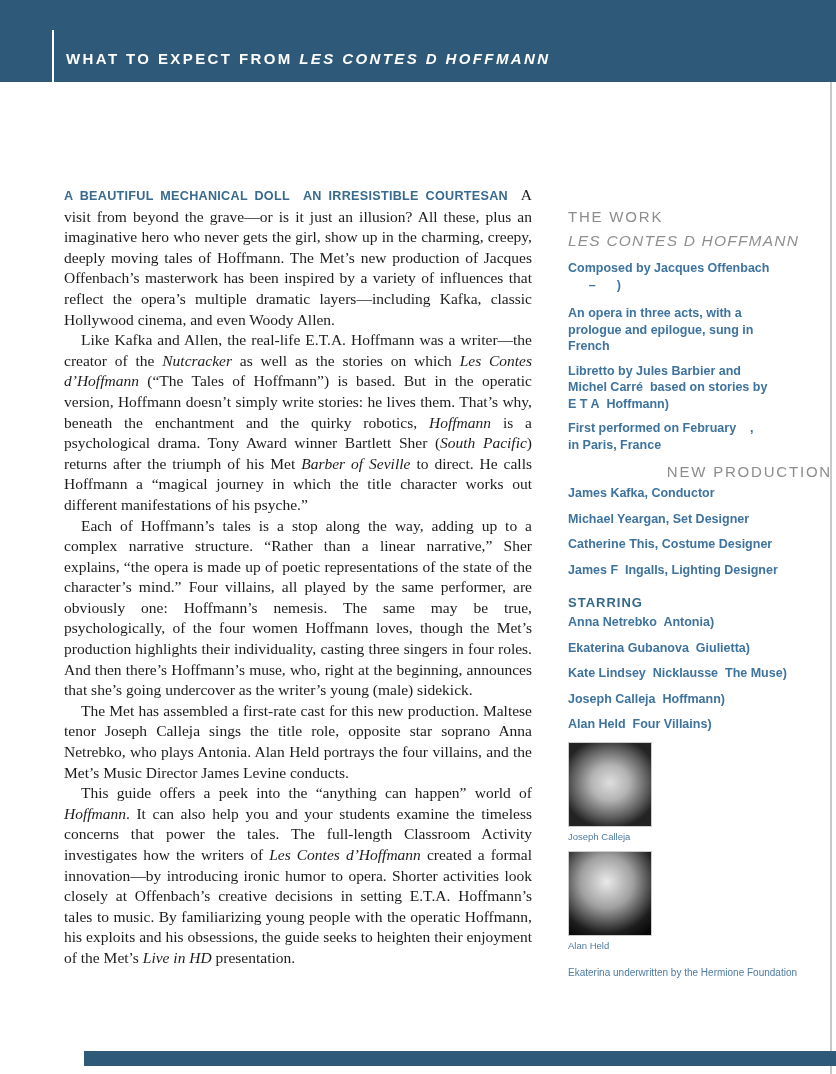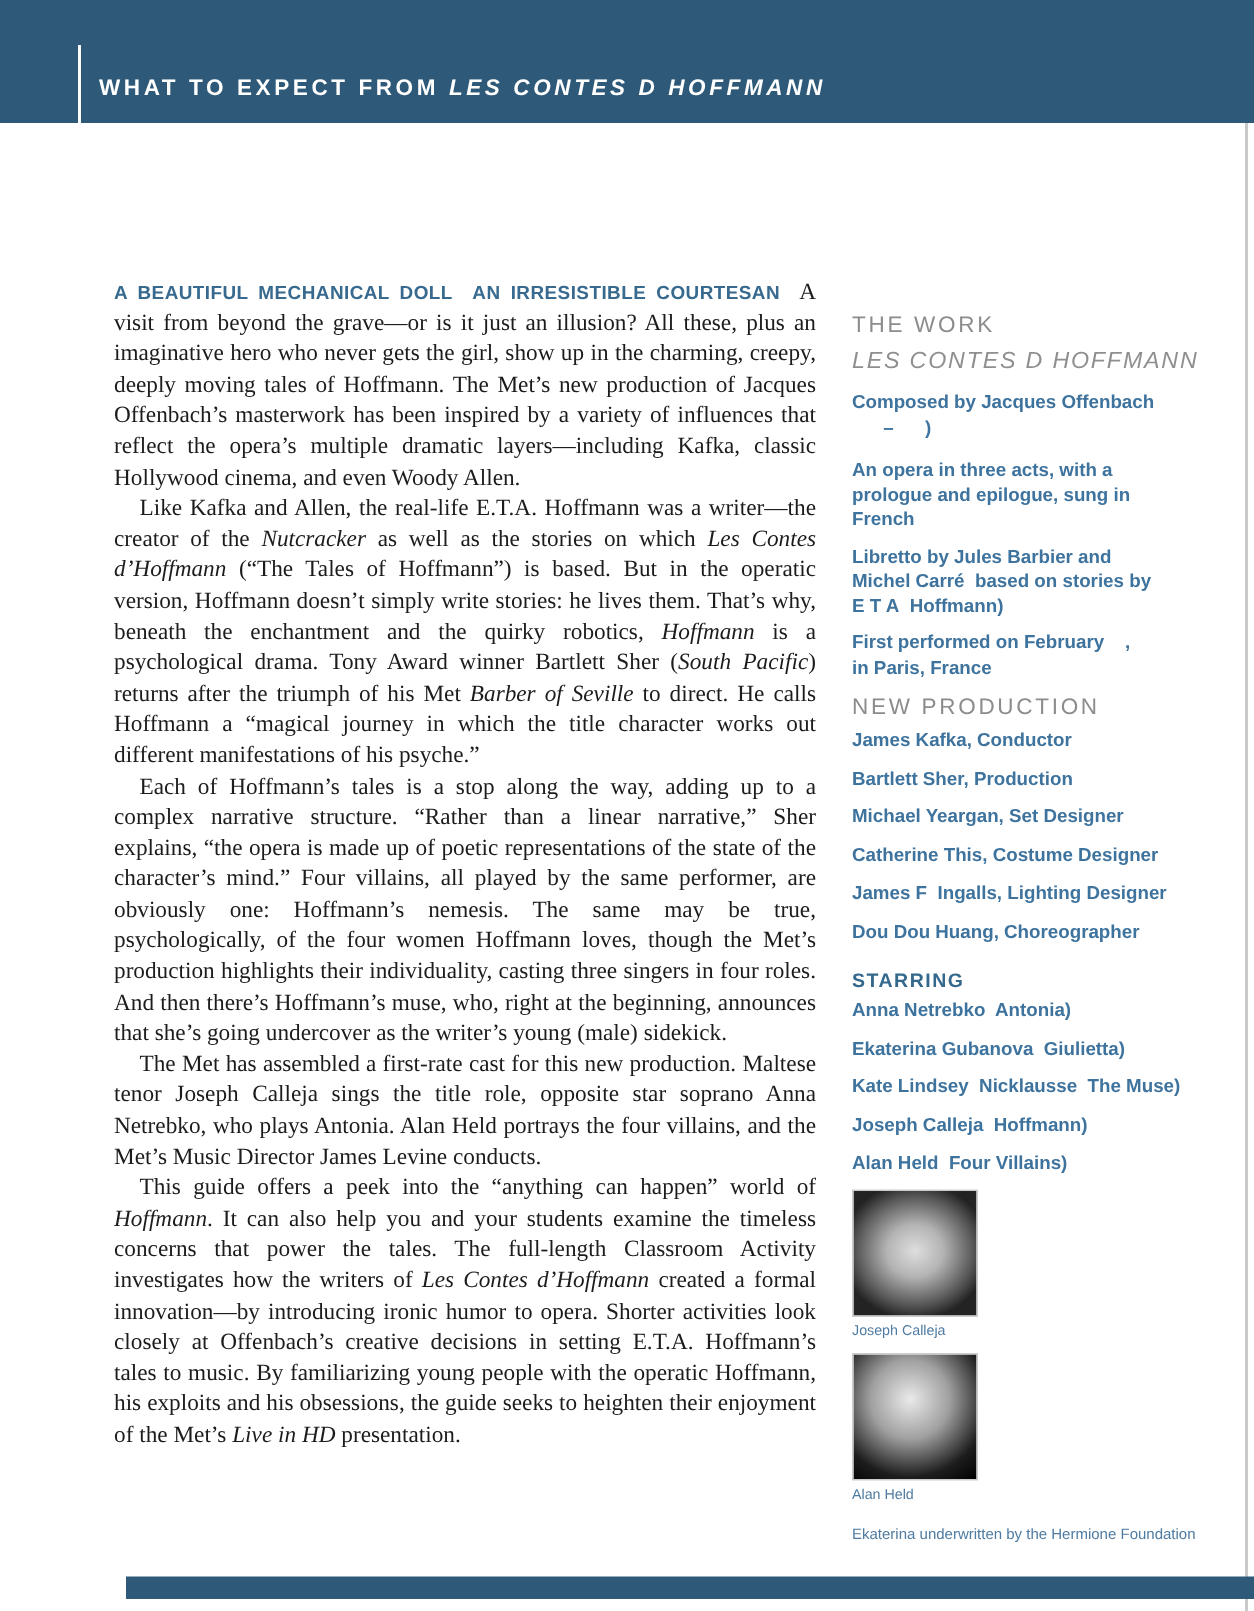--- a/index.html
+++ b/index.html
@@ -15,39 +15,39 @@
   .banner-tick{
     position:absolute;left:52px;top:30px;width:2px;height:52px;background:#ffffff;
   }
   .banner-title{
     position:absolute;left:66px;top:50px;margin:0;
     font-size:15px;font-weight:bold;color:#ffffff;letter-spacing:2.4px;
     font-family:"Liberation Sans",sans-serif;white-space:nowrap;
   }
   .banner-title .it{font-style:italic;}
   .article{
-    position:absolute;left:76px;top:185px;width:468px;
+    position:absolute;left:64px;top:185px;width:468px;
     font-family:"Liberation Serif",serif;font-size:15.5px;line-height:20.6px;
     color:#1c1c1c;text-align:justify;
   }
   .article p{margin:0;}
   .article p.indent{text-indent:17px;}
   .article .it{font-style:italic;}
   .lead{
     font-family:"Liberation Sans",sans-serif;font-size:12.6px;font-weight:bold;
     color:#376a8e;letter-spacing:0.3px;
   }
   .sidebar{
     position:absolute;left:568px;top:186px;width:264px;margin-top:20px;
   }
   .sb-heading{
     margin:0 0 2px 0;font-size:15px;line-height:22px;font-weight:400;
     color:#8c8c8c;letter-spacing:1.8px;
   }
-  .sb-heading.mt{margin-top:4px;}
+  .sb-heading.mt{margin-top:4px;text-align:right;}
   .sb-sub{
     margin:0 0 8px 0;font-size:15.5px;line-height:22px;font-weight:400;
     font-style:italic;color:#8f8f8f;letter-spacing:1.2px;
   }
   .sb-block{
     font-size:12.5px;font-weight:bold;color:#3e739e;line-height:16.5px;
     margin:0 0 8px 0;
   }
   .sb-block:first-child{margin-bottom:12px;}
   .sb-item{
@@ -110,25 +110,23 @@
     <div>
         <div class="sb-block">Composed by Jacques Offenbach<br>&nbsp;&nbsp;&nbsp;&nbsp;&nbsp;&nbsp;–&nbsp;&nbsp;&nbsp;&nbsp;&nbsp;&nbsp;)</div>
         <div class="sb-block">An opera in three acts, with a<br>prologue and epilogue, sung in<br>French</div>
         <div class="sb-block">Libretto by Jules Barbier and<br>Michel Carré&nbsp; based on stories by<br>E T A&nbsp; Hoffmann)</div>
         <div class="sb-block">First performed on February&nbsp;&nbsp;&nbsp;&nbsp;,<br>in Paris, France</div>
       </div>
 
     <h2 class="sb-heading mt">NEW PRODUCTION</h2>
     <div>
         <div class="sb-item">James Kafka, Conductor</div>
-        <div class="sb-item">Bartlett Sher, Production</div>
         <div class="sb-item">Michael Yeargan, Set Designer</div>
         <div class="sb-item">Catherine This, Costume Designer</div>
         <div class="sb-item">James F&nbsp; Ingalls, Lighting Designer</div>
-        <div class="sb-item">Dou Dou Huang, Choreographer</div>
       </div>
 
     <h2 class="sb-starring">STARRING</h2>
     <div>
         <div class="sb-item">Anna Netrebko&nbsp; Antonia)</div>
         <div class="sb-item">Ekaterina Gubanova&nbsp; Giulietta)</div>
         <div class="sb-item">Kate Lindsey&nbsp; Nicklausse&nbsp; The Muse)</div>
         <div class="sb-item">Joseph Calleja&nbsp; Hoffmann)</div>
         <div class="sb-item">Alan Held&nbsp; Four Villains)</div>
       </div>

